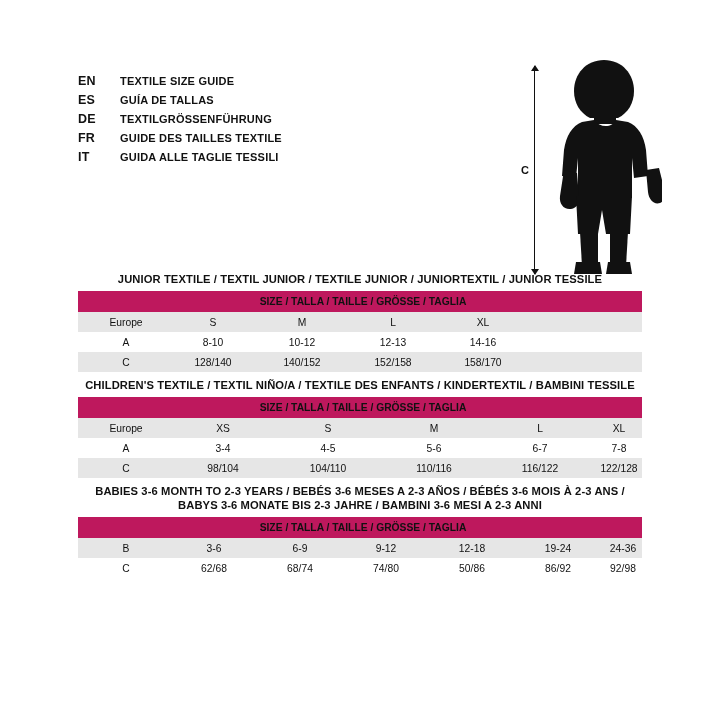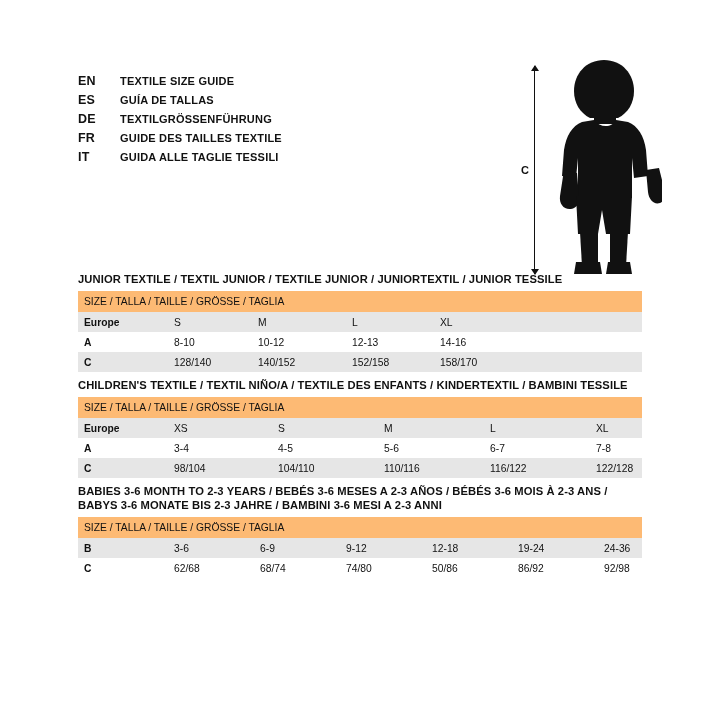--- a/index.html
+++ b/index.html
@@ -96,20 +96,21 @@
     position: absolute;
     left: 42px;
     top: 0px;
   }
 
   
   .section {
     position: absolute;
     left: 78px;
     width: 564px;
+    text-align: center;
   }
   .section-title {
     font-size: 11.2px;
     font-weight: bold;
     color: #111;
     letter-spacing: 0.1px;
     line-height: 14px;
     margin-bottom: 5px;
     white-space: nowrap;
   }
@@ -120,33 +121,33 @@
     table-layout: fixed;
   }
   table.size td {
     font-size: 10.3px;
     color: #111;
     padding: 2px 0 2px 6px;
     vertical-align: middle;
     height: 16px;
   }
   tr.head-row td {
-    background: #fdba74;
-    font-weight: normal;
+    background: #be185d;
+    font-weight: bold;
     font-size: 10.3px;
     height: 17px;
   }
   tr.alt td {
     background: #e6e6e6;
   }
   tr.plain td {
     background: #ffffff;
   }
   td.rowlabel {
-    font-weight: bold;
+    font-weight: normal;
   }
 
   
   .footnotes {
     position: absolute;
     left: 78px;
     top: 592px;
     width: 560px;
   }
   .footnote {

